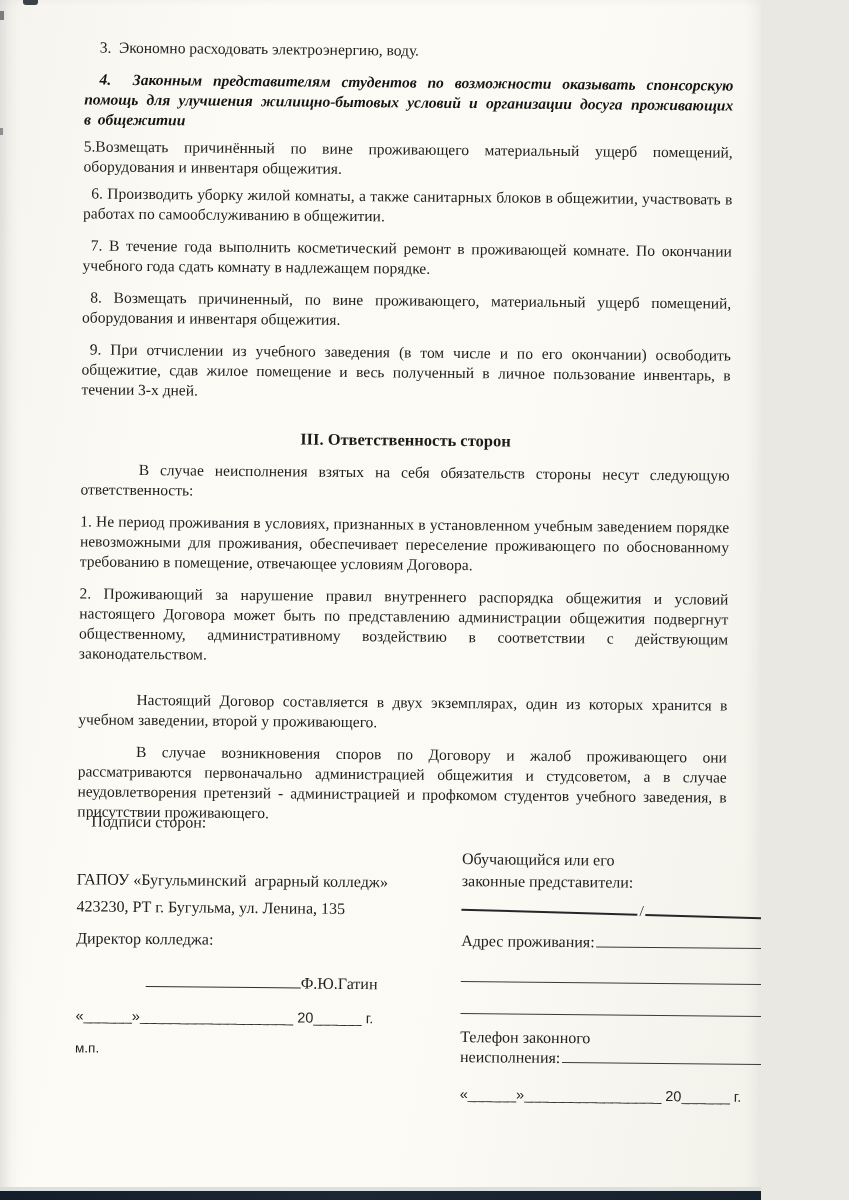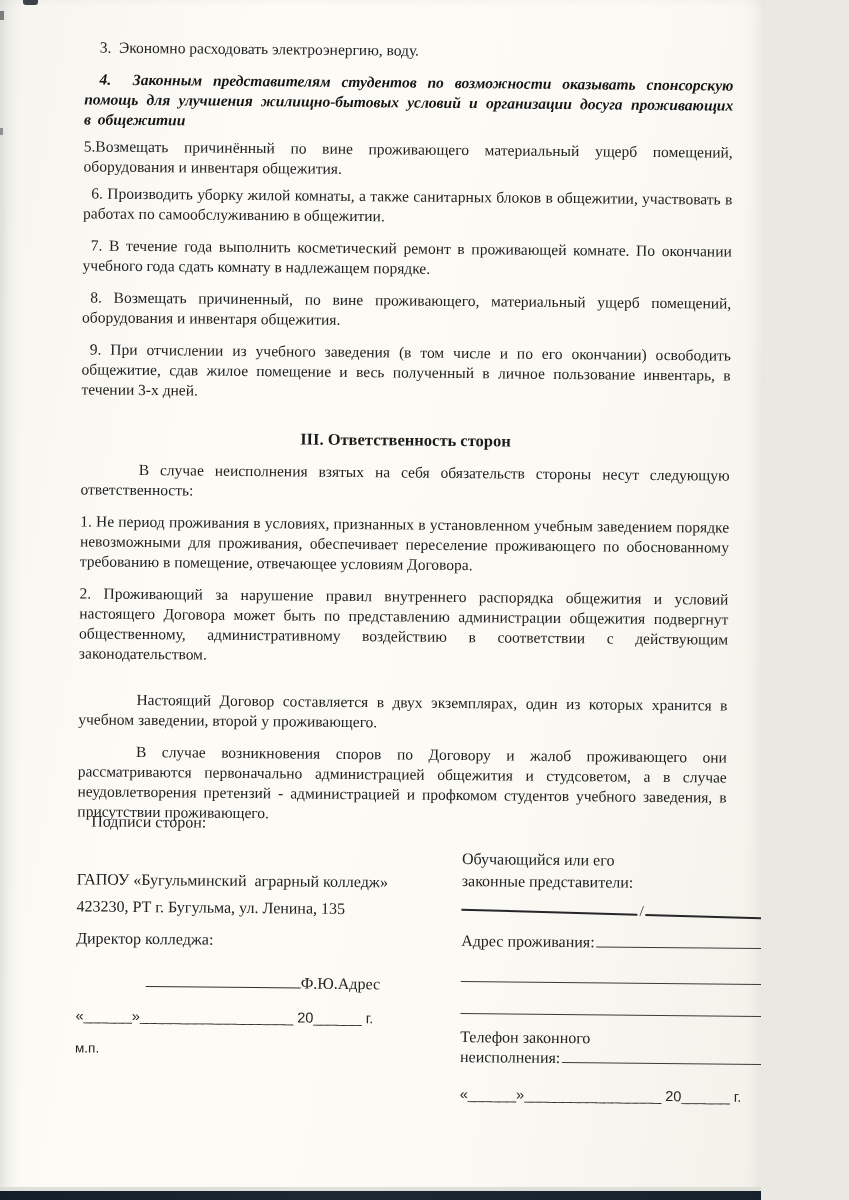--- a/index.html
+++ b/index.html
@@ -96,21 +96,21 @@
       <p class="sig-heading">Подписи сторон:</p>
 
       <div class="sig-row">
 
         <div class="sig-col-left">
           <p class="org">ГАПОУ «Бугульминский&nbsp; аграрный колледж»</p>
           <p class="addr">423230, РТ г. Бугульма, ул. Ленина, 135</p>
           <p class="dir">Директор колледжа:</p>
           <div class="dir-sign">
             <span class="pen-line"></span>
-            <span>Ф.Ю.Адрес</span>
+            <span>Ф.Ю.Гатин</span>
           </div>
           <p class="date-line">«______»___________________ 20______ г.</p>
           <p class="stamp">м.п.</p>
         </div>
 
         <div class="sig-col-right">
           <p>Обучающийся или его</p>
           <p>законные представители:</p>
           <div class="slash-line">
             <span class="pen seg1"></span>

